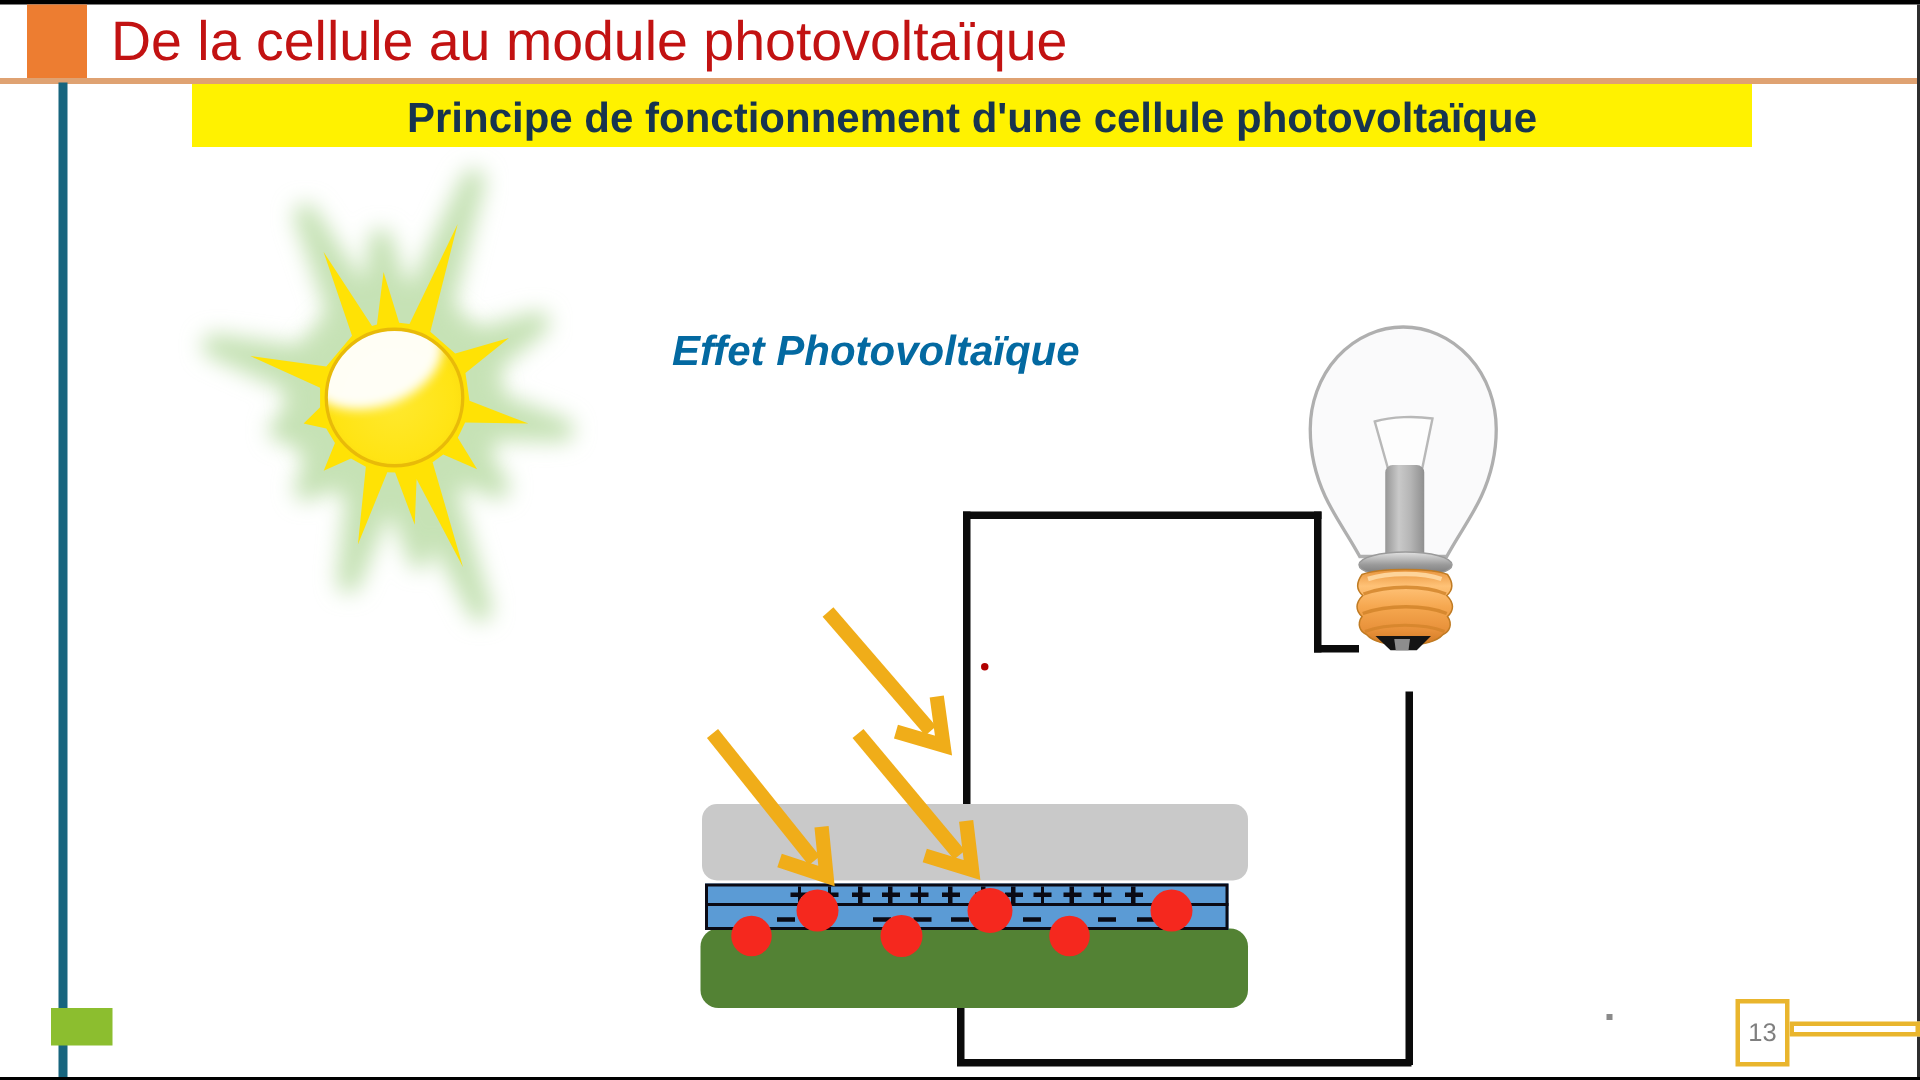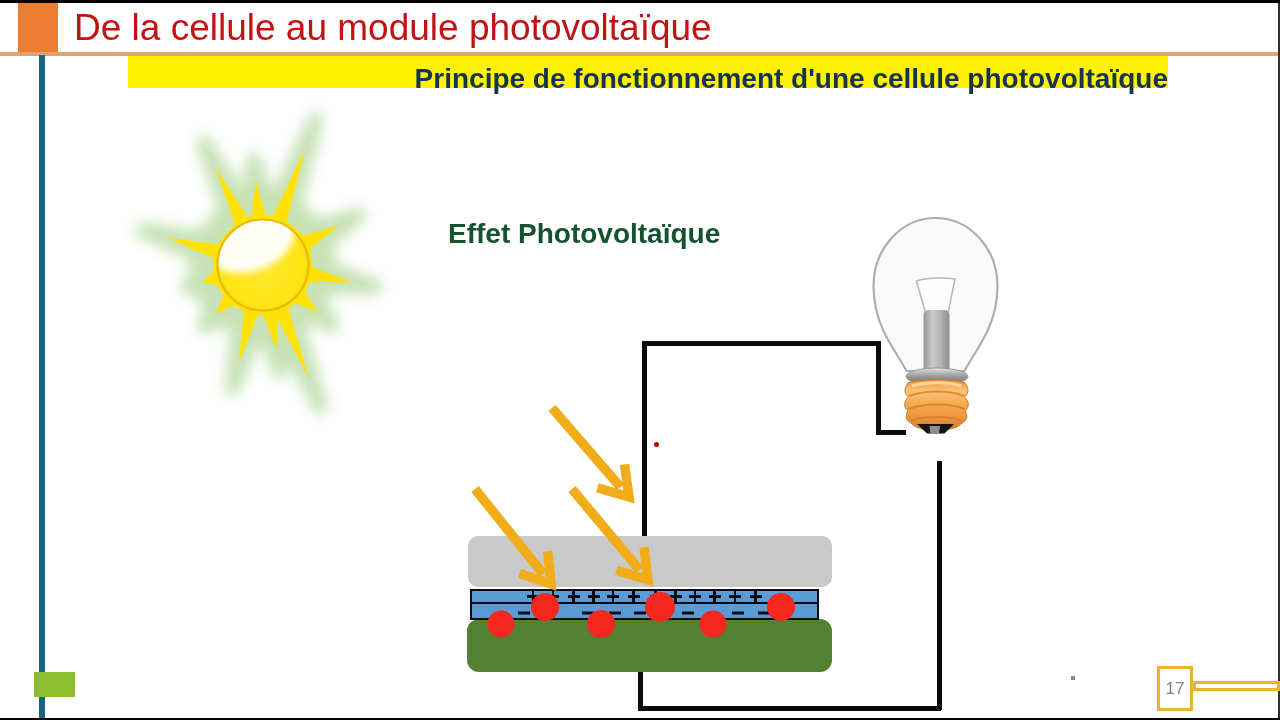--- a/index.html
+++ b/index.html
@@ -12,21 +12,21 @@
   #bottom-bar{ left:0; top:718px; width:1280px; height:2px; background:#000; }
   #right-edge{ left:1278px; top:3px; width:2px; height:715px; background:#2E2E2E; }
 
   #accent-square { left:18px; top:3px; width:40px; height:49px; }
   #page-title { left:74px; top:7px; font-size:37px; font-weight:400; letter-spacing:0px; white-space:nowrap; }
   #title-underline { left:0; top:51.5px; width:1280px; height:4px; }
 
   #left-line { left:39px; top:55px; width:6px; height:663px; }
   #bottom-rect { left:34px; top:672px; width:41px; height:25px; }
 
-  #banner { left:128px; top:56px; width:1040px; height:32px; text-align:right; }
+  #banner { left:128px; top:56px; width:1040px; height:42px; text-align:center; }
   #banner-text { width:100%; font-size:28px; font-weight:bold; line-height:42px; position:relative; top:2px; white-space:nowrap; }
 
   #effect-label { left:448px; top:218px; font-size:28px; font-weight:bold; white-space:nowrap; }
 
   .wire { background:#0B0B0B; }
   #wire-top-h    { left:642px; top:341px; width:239px; height:5px; }
   #wire-left-v   { left:641.5px; top:341px; width:5px; height:195px; }
   #wire-right-v1 { left:876px; top:341px; width:5px; height:94px; }
   #wire-right-h1 { left:876px; top:429.5px; width:30px; height:5px; }
   #wire-right-v2 { left:936.5px; top:461px; width:5px; height:249px; }
@@ -159,21 +159,21 @@
   <div id="page-title" class="abs" style="color: rgb(194, 18, 18);">De la cellule au module photovoltaïque</div>
   <div id="title-underline" class="abs" style="background: rgb(223, 162, 114);"></div>
 
   <div id="left-line" class="abs" style="background: rgb(23, 101, 126);"></div>
   <div id="bottom-rect" class="abs" style="background: rgb(140, 190, 47);"></div>
 
   <div id="banner" class="abs" style="background: rgb(255, 242, 0);">
     <div id="banner-text" style="color: rgb(23, 52, 79);">Principe de fonctionnement d'une cellule photovoltaïque</div>
   </div>
 
-  <div id="effect-label" class="abs" style="color: #14532d;">Effet Photovoltaïque</div>
+  <div id="effect-label" class="abs" style="color: #0369a1; font-style: italic;">Effet Photovoltaïque</div>
 
   <div id="wire-top-h" class="abs wire" style="background: rgb(11, 11, 11);"></div>
   <div id="wire-left-v" class="abs wire" style="background: rgb(11, 11, 11);"></div>
   <div id="wire-right-v1" class="abs wire" style="background: rgb(11, 11, 11);"></div>
   <div id="wire-right-h1" class="abs wire" style="background: rgb(11, 11, 11);"></div>
   <div id="wire-right-v2" class="abs wire" style="background: rgb(11, 11, 11);"></div>
   <div id="wire-bottom-v" class="abs wire" style="background: rgb(11, 11, 11);"></div>
   <div id="wire-bottom-h" class="abs wire" style="background: rgb(11, 11, 11);"></div>
 
   <div id="cell-top-layer" class="abs" style="background: rgb(201, 201, 201);"></div>
@@ -208,18 +208,18 @@
       <div class="electron" style="left: 500.5px; top: 623.5px; width: 27px; height: 27px; background: rgb(245, 40, 30);"></div>
       <div class="electron" style="left: 600.5px; top: 624px; width: 28px; height: 28px; background: rgb(245, 40, 30);"></div>
       <div class="electron" style="left: 713px; top: 623.5px; width: 27px; height: 27px; background: rgb(245, 40, 30);"></div>
     </div>
 
   <div id="stray-dot" class="abs" style="background: rgb(176, 0, 0);"></div>
   <div id="gray-dot" class="abs" style="background: rgb(138, 138, 138);"></div>
 
   <div id="right-edge" class="abs" style="background: rgb(46, 46, 46);"></div>
   <div id="page-num-box" class="abs" style="border-color: rgb(233, 181, 45);">
-    <div id="page-num" style="color: rgb(127, 127, 127);">17</div>
+    <div id="page-num" style="color: rgb(127, 127, 127);">13</div>
   </div>
   <div id="page-line" class="abs" style="border-color: rgb(233, 181, 45);"></div>
 
   <div id="bottom-bar" class="abs" style="background: rgb(0, 0, 0);"></div>
 </div>
 
 </body></html>

